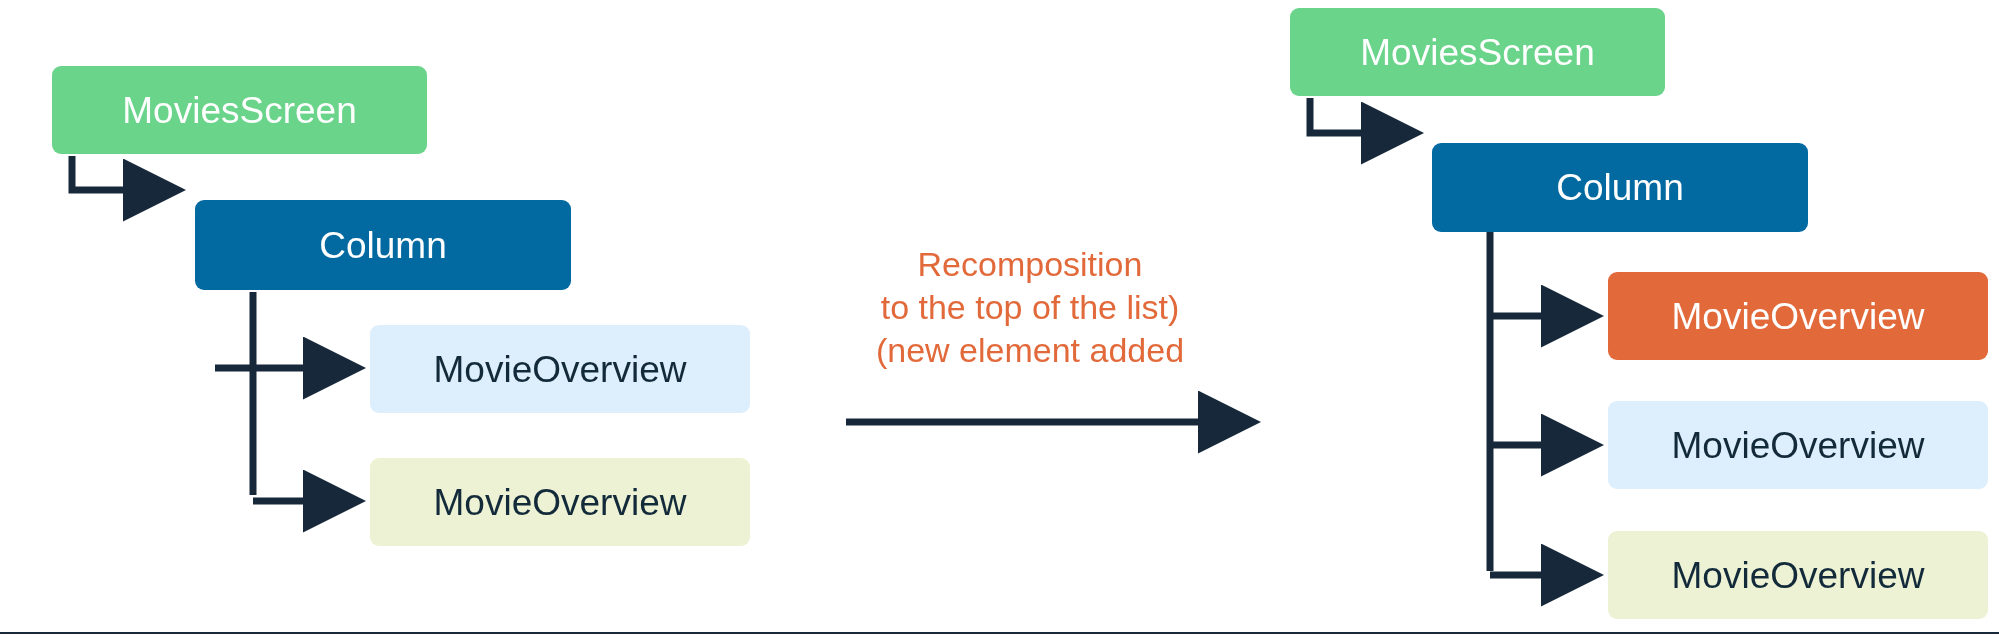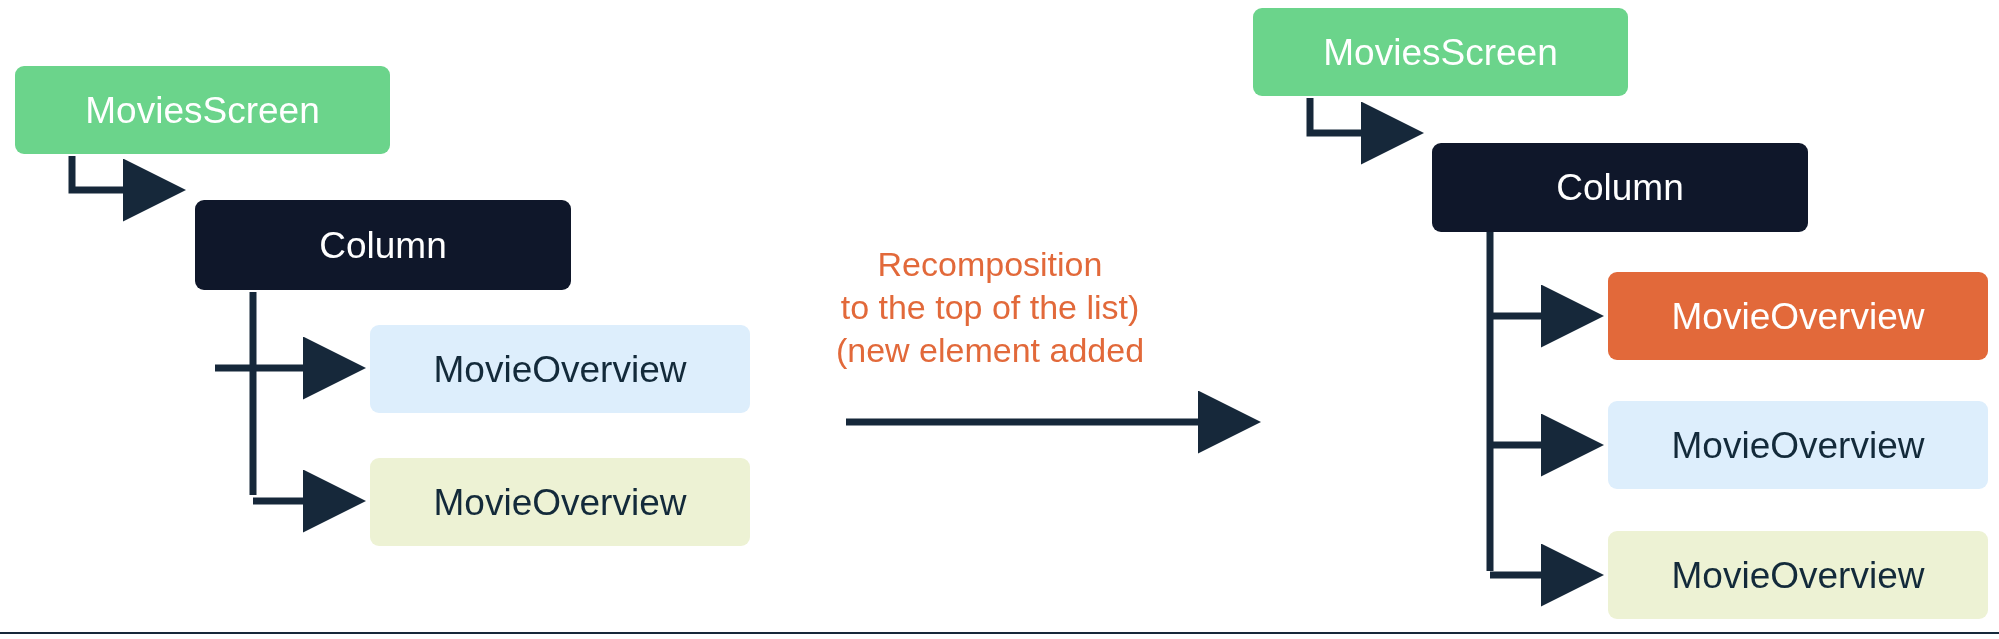--- a/index.html
+++ b/index.html
@@ -14,22 +14,22 @@
   .node{
     position:absolute;
     border-radius:9px;
     display:flex;align-items:center;justify-content:center;
     box-sizing:border-box;
     font-size:37px;
     line-height:1;
     letter-spacing:0px;
     white-space:nowrap;
   }
-  .node.green{background:#6bd48b;color:#ffffff;}
-  .node.blue{background:#0f172a;color:#ffffff;text-align:center;}
+  .node.green{background:#6bd48b;color:#ffffff;margin-left:37px;}
+  .node.blue{background:#0369a1;color:#ffffff;text-align:center;}
   .node.lightblue{background:#ddeefc;color:#132a3a;}
   .node.cream{background:#edf2d4;color:#132a3a;}
   .node.orange{background:#e2693a;color:#ffffff;}
 
   
   .wires{position:absolute;left:0;top:0;width:1999px;height:639px;pointer-events:none;}
 
   
   .caption{
     position:absolute;
@@ -88,21 +88,21 @@
   </div>
 
   <div class="node lightblue" style="left:370px;top:325px;width:380px;height:88px;">
     <span>MovieOverview</span>
   </div>
 
   <div class="node cream" style="left:370px;top:458px;width:380px;height:88px;">
     <span>MovieOverview</span>
   </div>
 
-  <div class="caption" style="left:790px;top:243px;width:400px;">
+  <div class="caption" style="left:830px;top:243px;width:400px;">
     <span class="ln">Recomposition</span>
     <span class="ln">to the top of the list)</span>
     <span class="ln">(new element added</span>
   </div>
 
   <div class="node green" style="left:1253px;top:8px;width:375px;height:88px;">
     <span>MoviesScreen</span>
   </div>
 
   <div class="node blue" style="left:1432px;top:143px;width:376px;height:89px;">

